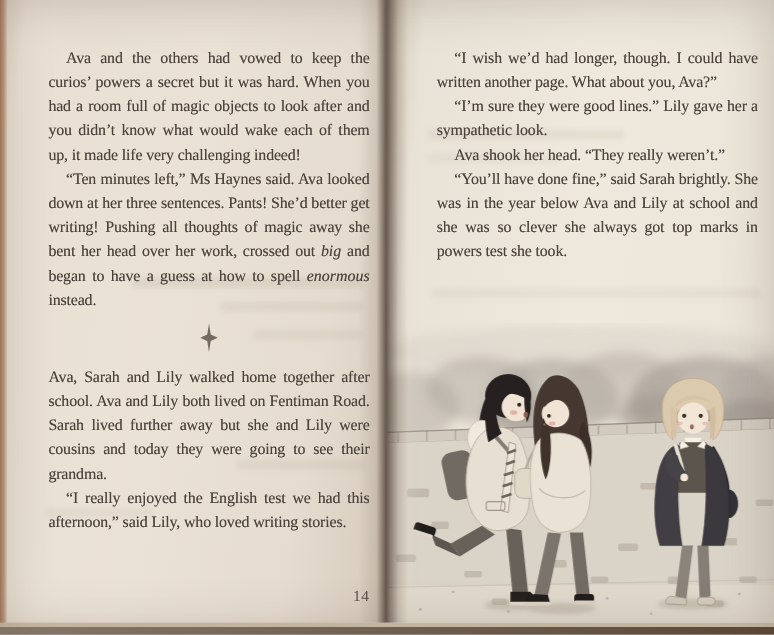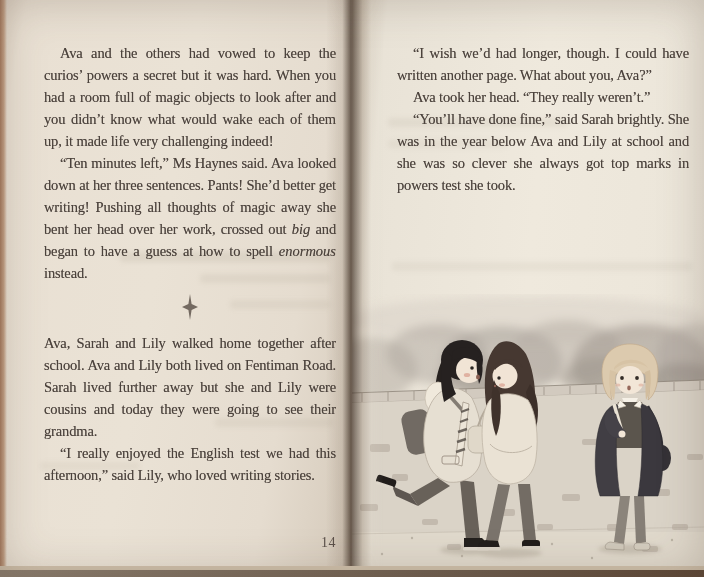--- a/index.html
+++ b/index.html
@@ -63,21 +63,22 @@
     <div class="pagenum">14</div>
   </div>
 
   <div class="page page-right">
     <div class="ghost" style="left:36px;top:118px;width:180px;height:9px;opacity:.15"></div>
     <div class="ghost" style="left:36px;top:140px;width:120px;height:8px;opacity:.12"></div>
     <div class="ghost" style="left:40px;top:262px;width:300px;height:9px;opacity:.12"></div>
 
     <div class="text-block tb-right">
       <p class="para indent">“I wish we’d had longer, though. I could have written another page. What about you, Ava?”</p>
-      <p class="para indent">Ava took her head. “They really weren’t.”</p>
+      <p class="para indent">“I’m sure they were good lines.” Lily gave her a sympathetic look.</p>
+      <p class="para indent">Ava shook her head. “They really weren’t.”</p>
       <p class="para indent">“You’ll have done fine,” said Sarah brightly. She was in the year below Ava and Lily at school and she was so clever she always got top marks in powers test she took.</p>
     </div>
 
     <svg class="illo" viewBox="0 0 352 272" preserveAspectRatio="none">
       <defs>
         <filter id="soft" x="-60%" y="-60%" width="220%" height="220%">
             <feGaussianBlur stdDeviation="5"></feGaussianBlur>
           </filter>
         <filter id="soft2" x="-60%" y="-60%" width="220%" height="220%">
             <feGaussianBlur stdDeviation="2"></feGaussianBlur>

